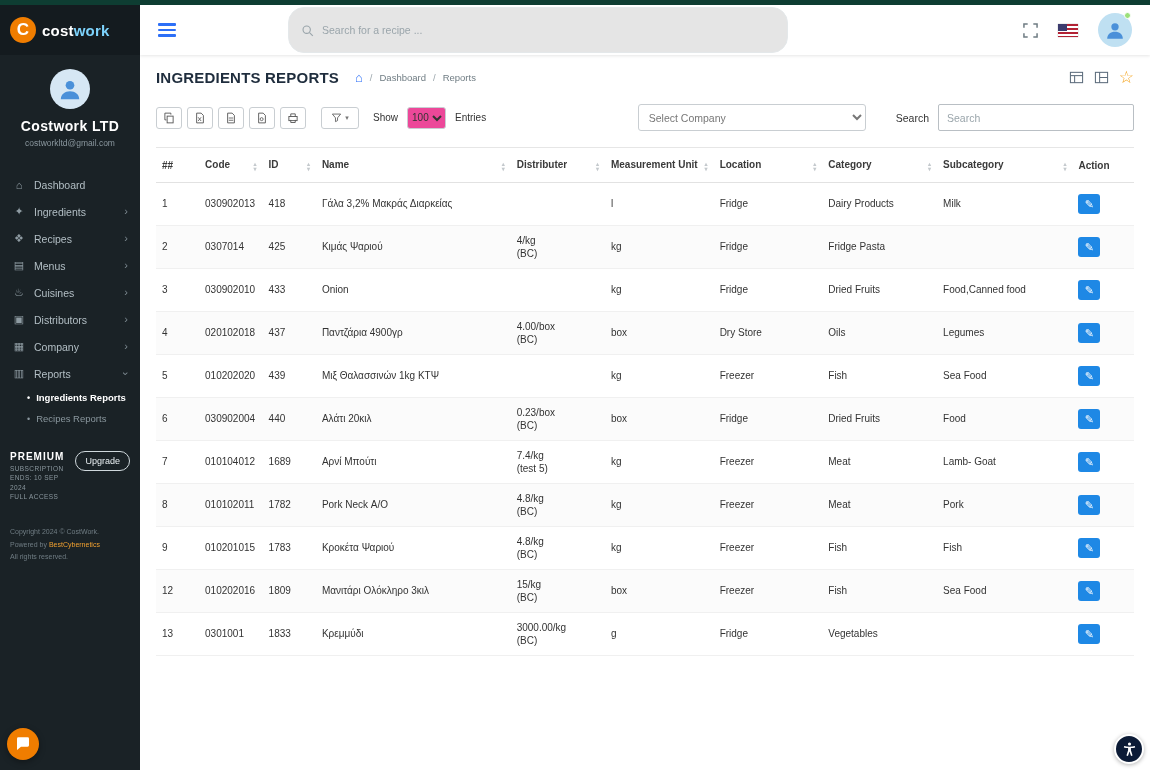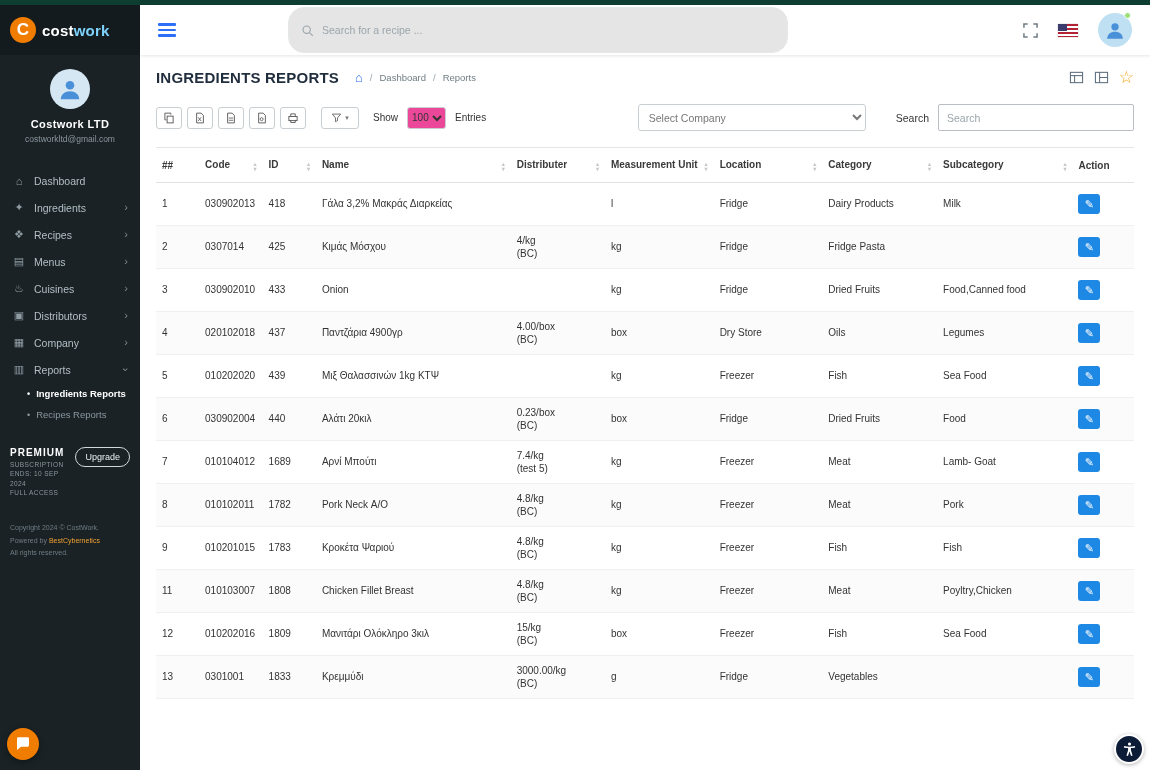--- a/index.html
+++ b/index.html
@@ -9,21 +9,21 @@
   .topstrip { position:absolute; top:0; left:0; width:100%; height:5px; background:#0e3d32; z-index:60; }
 
   
   .sidebar { width:140px; flex-shrink:0; background:#1a2226; color:#aeb9bf; display:flex; flex-direction:column; padding-top:5px; position:relative; z-index:10; }
   .logo-row { height:50px; display:flex; align-items:center; gap:6px; padding:0 10px; background:#141b1f; }
   .logo-mark { width:26px; height:26px; border-radius:50%; background:#f07d00; color:#fff; font-weight:bold; font-size:17px; display:flex; align-items:center; justify-content:center; }
   .logo-text { font-size:15px; font-weight:bold; color:#fff; letter-spacing:.2px; }
   .logo-text .suffix { color:#7dd3fc; }
   .profile { text-align:center; padding:14px 6px 8px; }
   .profile-avatar { width:40px; height:40px; border-radius:50%; background:#d6e7f4; margin:0 auto 9px; display:flex; align-items:center; justify-content:center; overflow:hidden; }
-  .profile-name { color:#fff; font-size:11px; font-weight:bold; letter-spacing:.4px; }
+  .profile-name { color:#fff; font-size:14px; font-weight:bold; letter-spacing:.4px; }
   .profile-email { color:#8a979e; font-size:8.5px; margin-top:4px; }
   .nav { margin-top:16px; }
   .nav-item { display:flex; align-items:center; gap:8px; padding:7px 12px; font-size:10.5px; color:#b3bfc5; cursor:pointer; }
   .nav-icon { width:14px; text-align:center; font-size:11px; color:#8f9ca3; }
   .nav-chevron { margin-left:auto; font-size:11px; color:#7d8a91; line-height:1; }
   .nav-item.expanded .nav-chevron { transform:rotate(90deg); }
   .nav-subitem { padding:5px 12px 5px 27px; font-size:9.5px; color:#8a979e; display:flex; gap:6px; align-items:center; cursor:pointer; }
   .nav-subitem .bullet { font-size:9px; }
   .nav-subitem.active { color:#fff; font-weight:bold; }
   .premium { margin-top:16px; padding:6px 10px; display:flex; align-items:flex-start; }
@@ -335,21 +335,21 @@
                 <td class="cell-category">Dairy Products</td>
                 <td class="cell-subcategory">Milk</td>
                 <td class="cell-action">
                   <button class="edit-btn" style="background: rgb(30, 136, 229);">✎</button>
                 </td>
               </tr>
               <tr>
                 <td class="cell-num">2</td>
                 <td class="cell-code">0307014</td>
                 <td class="cell-id">425</td>
-                <td class="cell-name">Κιμάς Μόσχου</td>
+                <td class="cell-name">Κιμάς Ψαριού</td>
                 <td class="cell-distributer">4/kg
 (BC)</td>
                 <td class="cell-unit">kg</td>
                 <td class="cell-location">Fridge</td>
                 <td class="cell-category">Fridge Pasta</td>
                 <td class="cell-subcategory"></td>
                 <td class="cell-action">
                   <button class="edit-btn" style="background: rgb(30, 136, 229);">✎</button>
                 </td>
               </tr>
@@ -445,35 +445,20 @@
                 <td class="cell-num">9</td>
                 <td class="cell-code">010201015</td>
                 <td class="cell-id">1783</td>
                 <td class="cell-name">Κροκέτα Ψαριού</td>
                 <td class="cell-distributer">4.8/kg
 (BC)</td>
                 <td class="cell-unit">kg</td>
                 <td class="cell-location">Freezer</td>
                 <td class="cell-category">Fish</td>
                 <td class="cell-subcategory">Fish</td>
-                <td class="cell-action">
-                  <button class="edit-btn" style="background: rgb(30, 136, 229);">✎</button>
-                </td>
-              </tr>
-              <tr>
-                <td class="cell-num">11</td>
-                <td class="cell-code">010103007</td>
-                <td class="cell-id">1808</td>
-                <td class="cell-name">Chicken Fillet Breast</td>
-                <td class="cell-distributer">4.8/kg
-(BC)</td>
-                <td class="cell-unit">kg</td>
-                <td class="cell-location">Freezer</td>
-                <td class="cell-category">Meat</td>
-                <td class="cell-subcategory">Poyltry,Chicken</td>
                 <td class="cell-action">
                   <button class="edit-btn" style="background: rgb(30, 136, 229);">✎</button>
                 </td>
               </tr>
               <tr>
                 <td class="cell-num">12</td>
                 <td class="cell-code">010202016</td>
                 <td class="cell-id">1809</td>
                 <td class="cell-name">Μανιτάρι Ολόκληρο 3κιλ</td>
                 <td class="cell-distributer">15/kg

